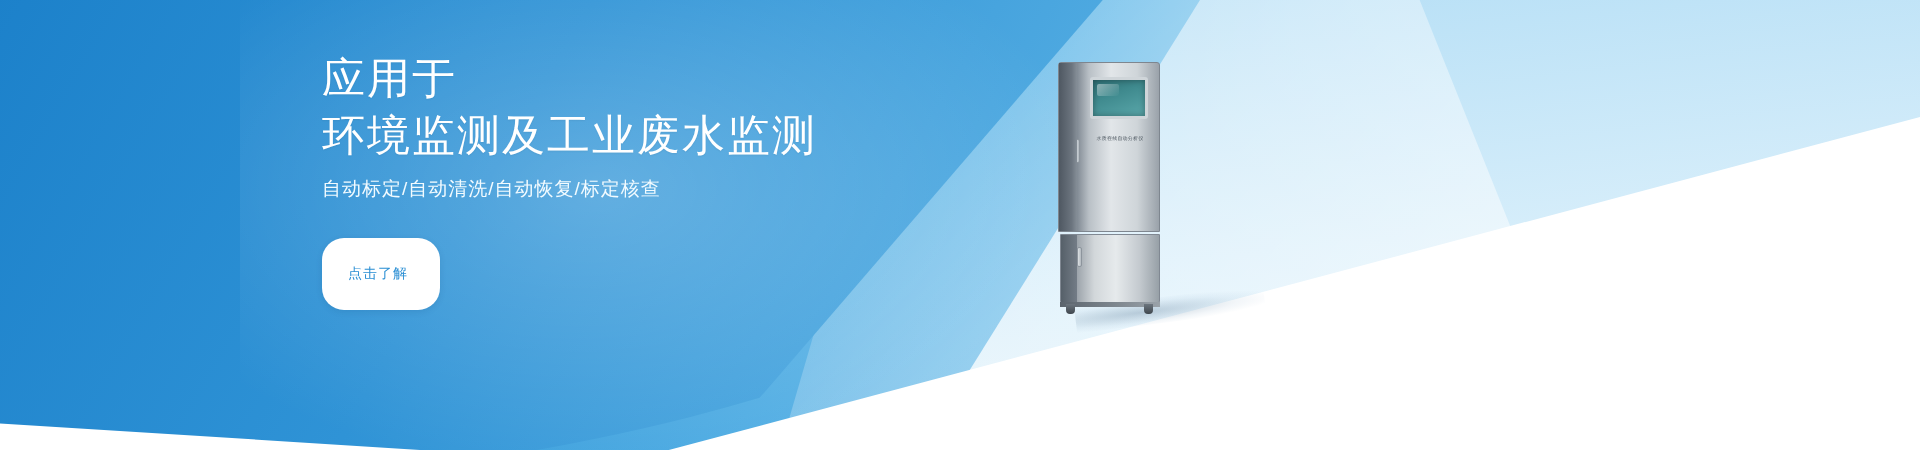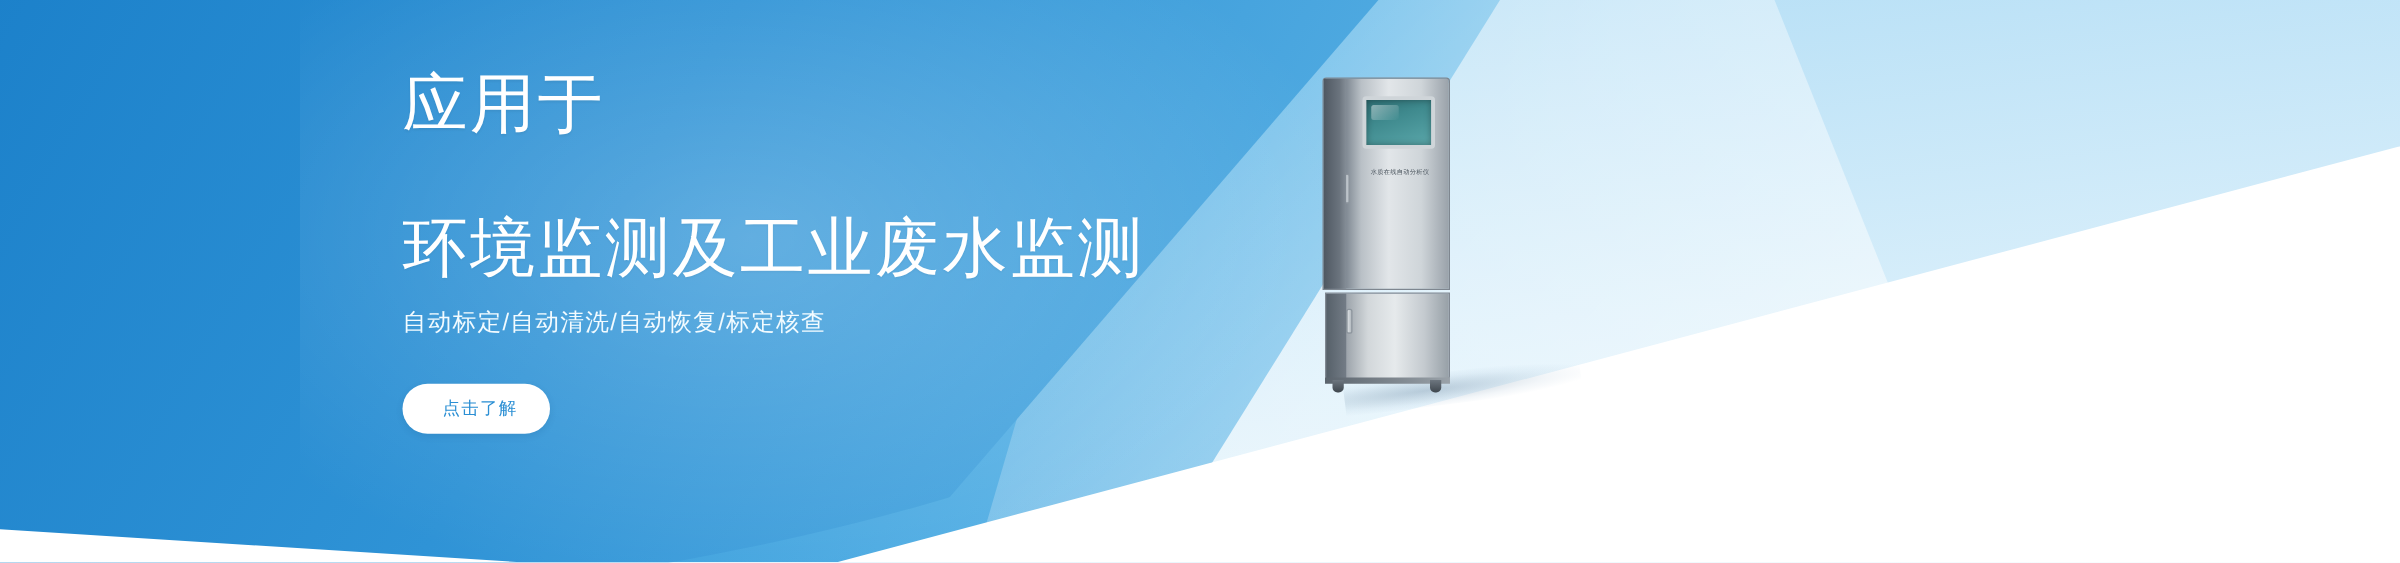--- a/index.html
+++ b/index.html
@@ -55,46 +55,46 @@
     background:#ffffff;
     clip-path:polygon(0% 62%, 100% 100%, 0% 100%);
   }
 
   
   .content {
     position:absolute; left:322px; top:50px; width:760px;
     color:#ffffff;
   }
   .headline {
-    font-size:52px;
+    font-size:43px;
     line-height:1.32;
     font-weight:400;
     letter-spacing:2px;
     color:#ffffff;
     text-shadow:0 1px 2px rgba(0,0,0,.06);
   }
-  .headline .l2 { display:block;margin-top:46px; }
+  .headline .l2 { display:block; }
   .subhead {
     margin-top:12px;
     font-size:19px;
     letter-spacing:1px;
     color:#f2fbff;
     font-weight:400;
   }
   .cta {
     display:inline-block;
     margin-top:36px;
     min-width:118px;
-    padding:11px 26px;
+    padding:27px 26px;
     border-radius:22px;
     background:#ffffff;
     color:#2b8fd4;
     font-size:14px;
     letter-spacing:1px;
-    text-align:right;
+    text-align:left;
     border:none;
     cursor:pointer;
     box-shadow:0 2px 6px rgba(0,60,110,.12);
   }
 
   
   .product {
     position:absolute; left:1058px; top:62px;
     width:120px; height:252px;
   }

